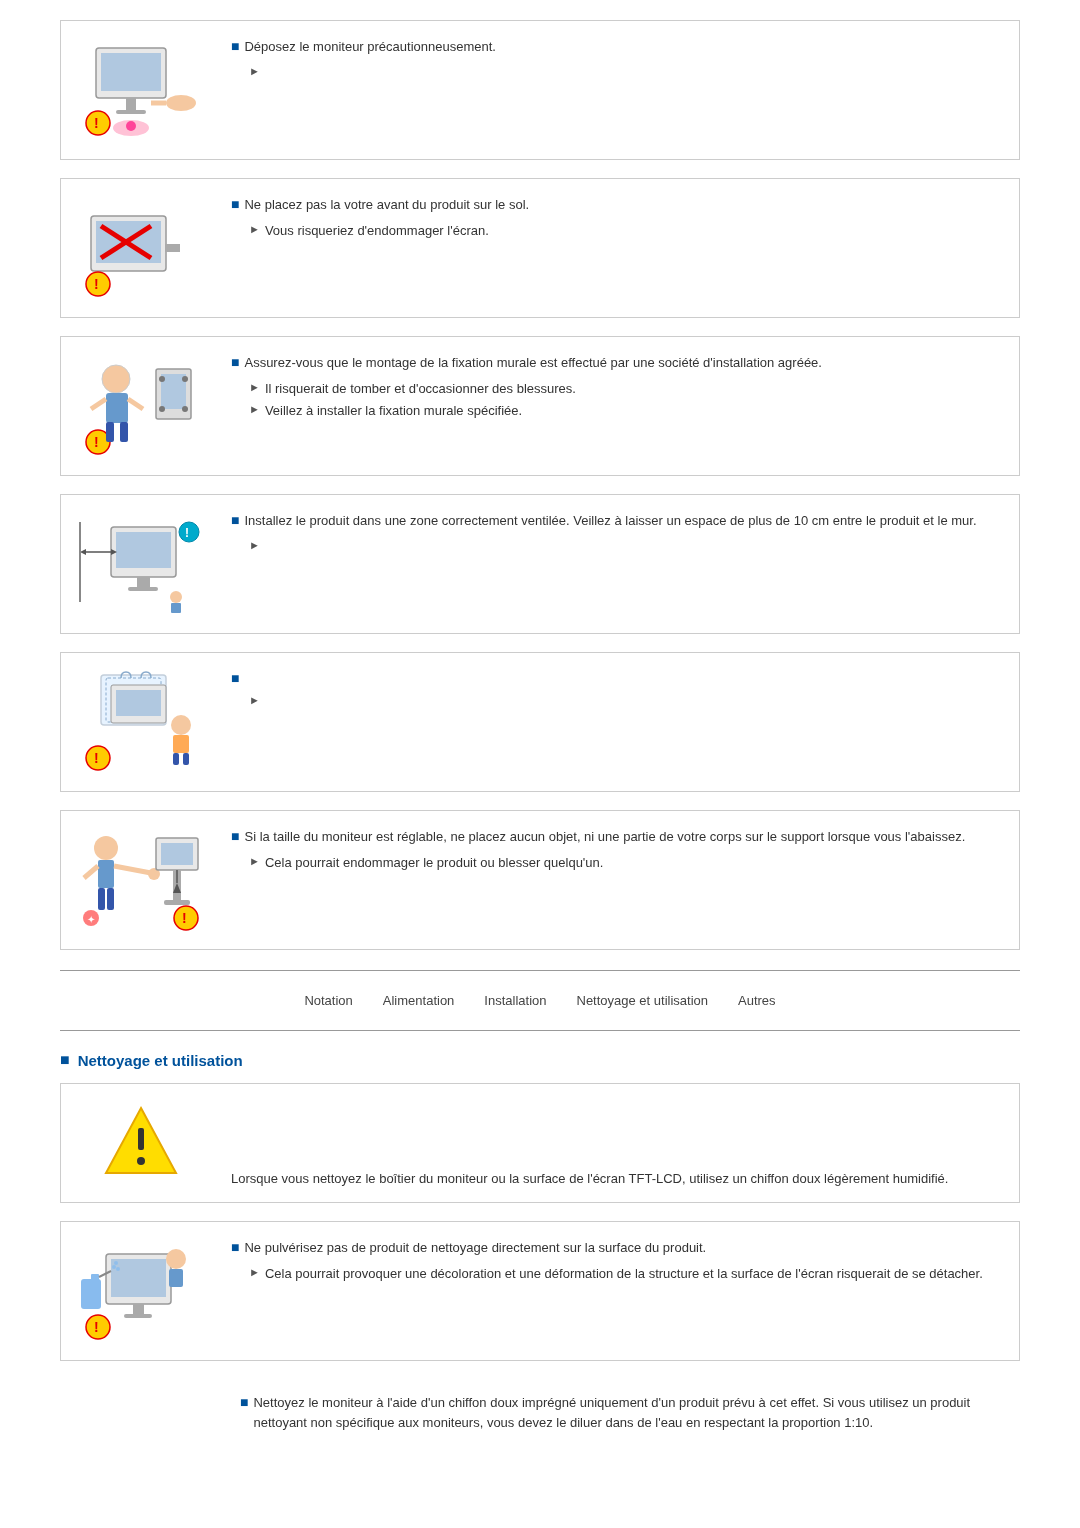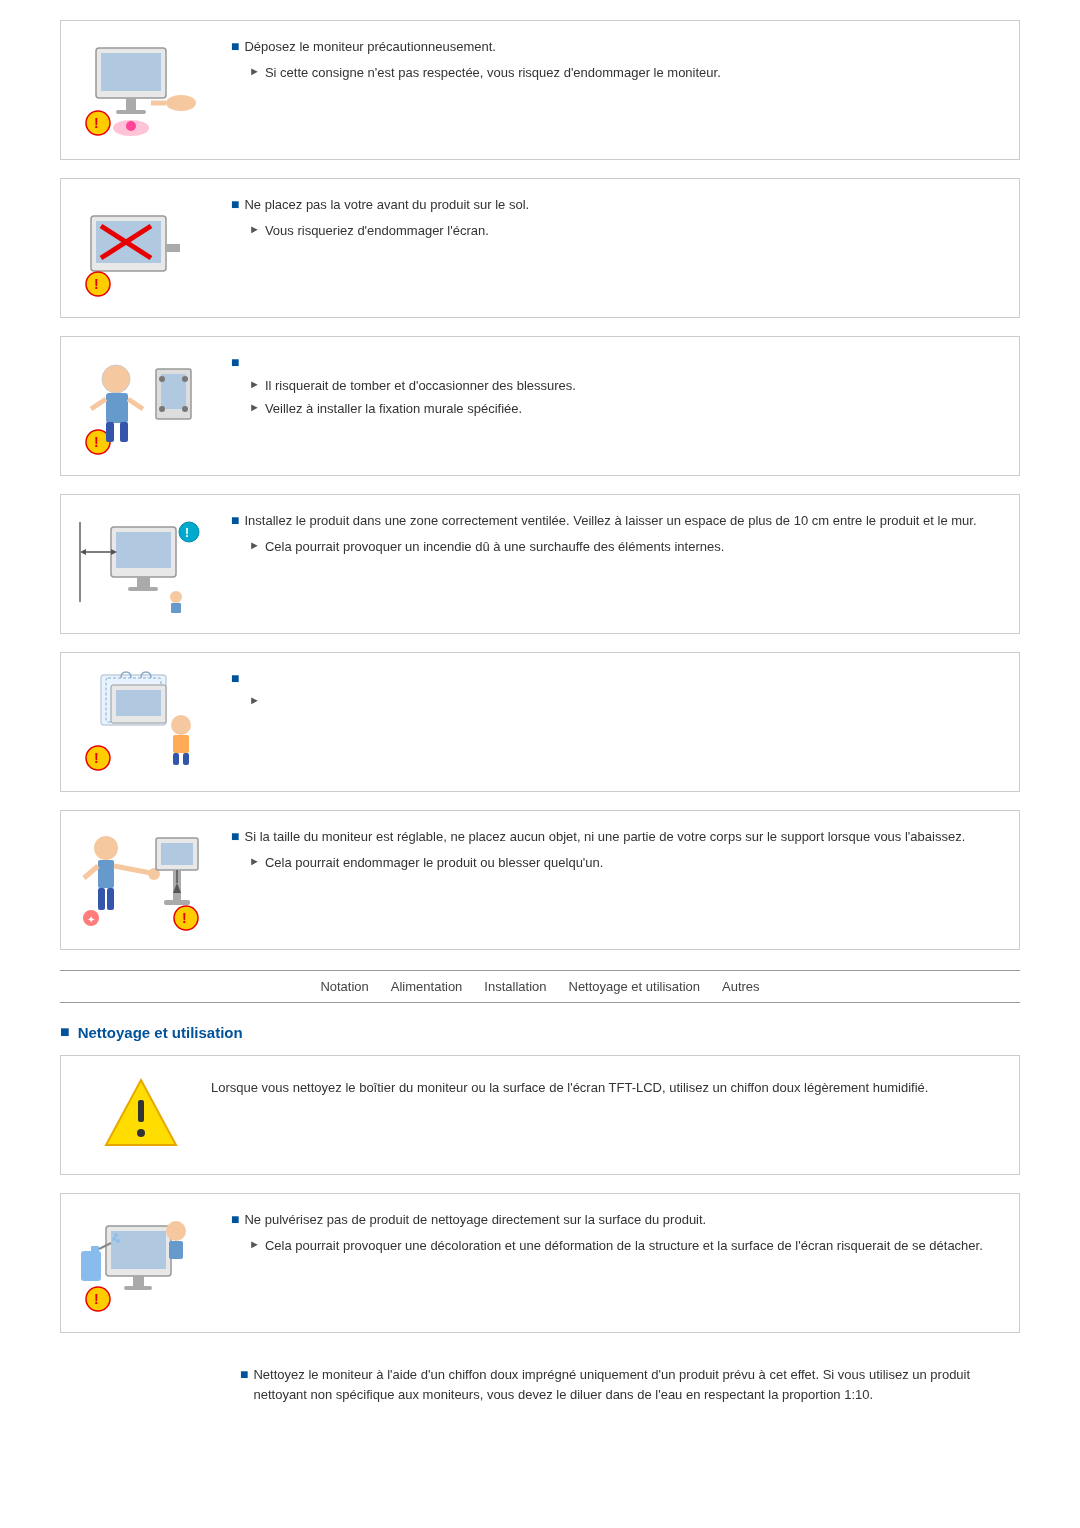--- a/index.html
+++ b/index.html
@@ -69,24 +69,24 @@
       color: #555;
       font-size: 11px;
       flex-shrink: 0;
       margin-top: 2px;
     }
 
     
     .nav-bar {
       display: flex;
       justify-content: center;
-      gap: 22px;
+      gap: 30px;
       border-top: 1px solid #999;
       border-bottom: 1px solid #999;
-      padding: 8px 0;
+      padding: 22px 0;
       margin: 20px 0;
       align-items: flex-end;
     }
 
     .nav-bar .nav-item {
       font-size: 13px;
       color: #444;
       cursor: pointer;
     }
 
@@ -107,24 +107,25 @@
     .section-header .section-title {
       font-size: 15px;
       font-weight: bold;
       color: #00529B;
     }
 
     
     .intro-row {
       display: flex;
       flex-direction: row;
-      align-items: flex-start;
+      align-items: flex-end;
       border: 1px solid #ccc;
       margin-bottom: 18px;
       padding: 14px 10px;
+      gap: 20px;
     }
 
     .intro-row .image-box {
       width: 140px;
       min-width: 140px;
       height: 90px;
       display: flex;
       align-items: center;
       justify-content: center;
       flex-shrink: 0;
@@ -188,21 +189,20 @@
         <circle cx="55" cy="88" r="5" fill="#ff4499"></circle>
       </svg>
     </div>
     <div class="text-box">
       <div class="main-point">
         <span class="bullet">■</span>
         <span class="text-line">Déposez le moniteur précautionneusement.</span>
       </div>
       <div class="sub-point">
         <span class="arrow">►</span>
-        <span class="text-line">Si cette consigne n'est pas respectée, vous risquez d'endommager le moniteur.</span>
       </div>
     </div>
   </div>
 
   <div class="safety-item">
     <div class="image-box">
       <svg width="130" height="105" viewBox="0 0 130 105" xmlns="http://www.w3.org/2000/svg">
 
         <rect x="15" y="20" width="75" height="55" rx="3" fill="#e8e8e8" stroke="#999" stroke-width="1.5"></rect>
         <rect x="20" y="25" width="65" height="42" fill="#b0c8e0"></rect>
@@ -250,20 +250,21 @@
         <circle cx="22" cy="88" r="12" fill="#ffcc00" stroke="#e60000" stroke-width="1.5"></circle>
         <text x="18" y="93" fill="#e60000" font-size="14" font-weight="bold">!</text>
 
         <rect x="30" y="68" width="8" height="20" rx="2" fill="#3355aa"></rect>
         <rect x="44" y="68" width="8" height="20" rx="2" fill="#3355aa"></rect>
       </svg>
     </div>
     <div class="text-box">
       <div class="main-point">
         <span class="bullet">■</span>
+        <span class="text-line">Assurez-vous que le montage de la fixation murale est effectué par une société d'installation agréée.</span>
       </div>
       <div class="sub-point">
         <span class="arrow">►</span>
         <span class="text-line">Il risquerait de tomber et d'occasionner des blessures.</span>
       </div>
       <div class="sub-point">
         <span class="arrow">►</span>
         <span class="text-line">Veillez à installer la fixation murale spécifiée.</span>
       </div>
     </div>
@@ -292,21 +293,20 @@
         <text x="109" y="25" fill="#fff" font-size="12" font-weight="bold">!</text>
       </svg>
     </div>
     <div class="text-box">
       <div class="main-point">
         <span class="bullet">■</span>
         <span class="text-line">Installez le produit dans une zone correctement ventilée. Veillez à laisser un espace de plus de 10 cm entre le produit et le mur.</span>
       </div>
       <div class="sub-point">
         <span class="arrow">►</span>
-        <span class="text-line">Cela pourrait provoquer un incendie dû à une surchauffe des éléments internes.</span>
       </div>
     </div>
   </div>
 
   <div class="safety-item">
     <div class="image-box">
       <svg width="130" height="105" viewBox="0 0 130 105" xmlns="http://www.w3.org/2000/svg">
 
         <rect x="25" y="5" width="65" height="50" rx="3" fill="#ddeeff" stroke="#aabbcc" stroke-width="1.5" opacity="0.7"></rect>
 

